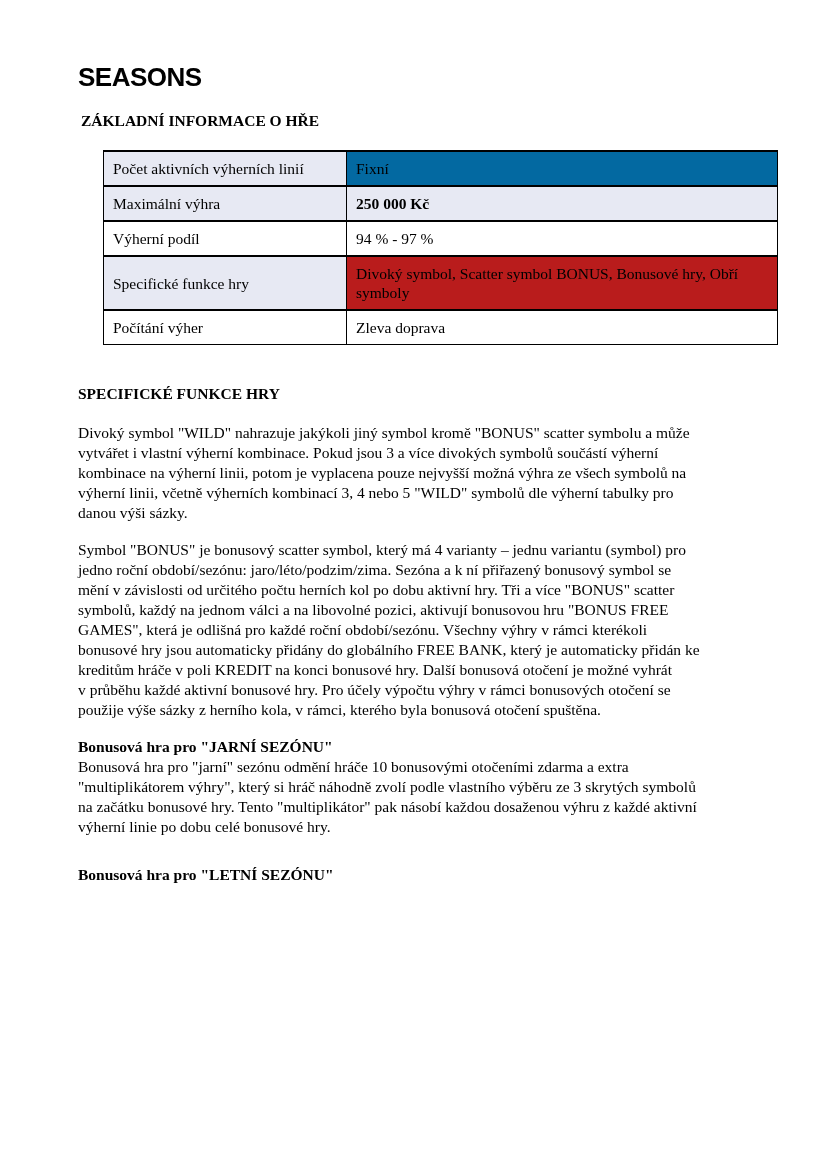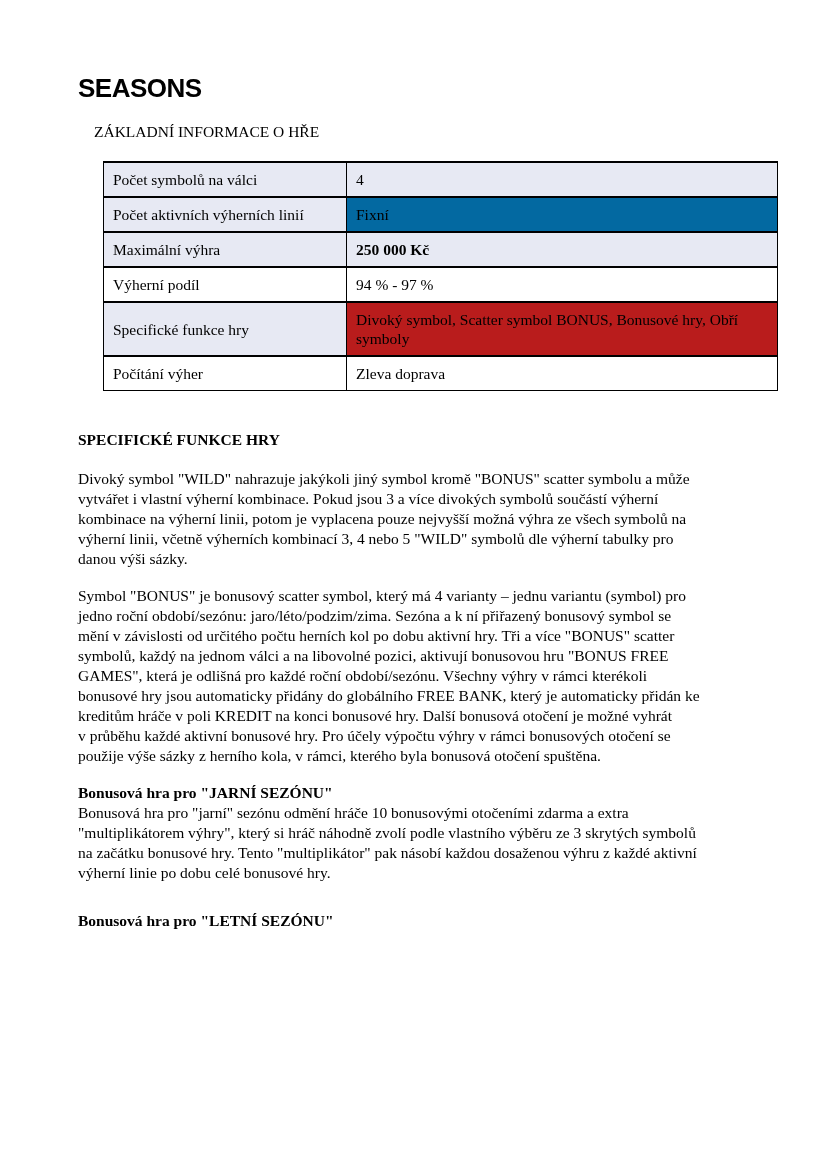--- a/index.html
+++ b/index.html
@@ -17,35 +17,35 @@
   .page {
     position: relative;
     width: 826px;
     height: 1169px;
     overflow: hidden;
     background: #ffffff;
   }
   .content {
     position: absolute;
     left: 78px;
-    top: 76px;
+    top: 65px;
     width: 712px;
   }
   .doc-title {
     font-family: "Liberation Sans", sans-serif;
     font-size: 26px;
     font-weight: 700;
     letter-spacing: -0.5px;
     line-height: 24px;
     margin: 0;
   }
   .basic-info-heading {
-    margin: 23px 0 0 16px;
+    margin: 23px 0 0 3px;
     font-size: 15.5px;
-    font-weight: 400;
+    font-weight: 700;
     line-height: 18px;
   }
   table.info-table {
     border-collapse: collapse;
     margin: 20px 0 0 25px;
     width: 675px;
     table-layout: fixed;
   }
   table.info-table td {
     border: 1px solid #000000;
@@ -97,24 +97,20 @@
 <div class="page">
   <div class="content">
 
     <h1 class="doc-title">SEASONS</h1>
 
     <h2 class="basic-info-heading">ZÁKLADNÍ INFORMACE O HŘE</h2>
 
     <table class="info-table">
       <tbody>
         <tr class="shaded">
-          <td class="label-cell" style="background-color: rgb(231, 233, 243);">Počet symbolů na válci</td>
-          <td class="value-cell" style="background-color: rgb(231, 233, 243);">4</td>
-        </tr>
-        <tr class="shaded">
           <td class="label-cell" style="background-color: rgb(231, 233, 243);">Počet aktivních výherních linií</td>
           <td class="value-cell" style="background-color: #0369a1;">Fixní</td>
         </tr>
         <tr class="shaded">
           <td class="label-cell" style="background-color: rgb(231, 233, 243);">Maximální výhra</td>
           <td class="value-cell" style="background-color: rgb(231, 233, 243); font-weight: bold;">250 000 Kč</td>
         </tr>
         <tr>
           <td class="label-cell">Výherní podíl</td>
           <td class="value-cell">94 % - 97 %</td>

